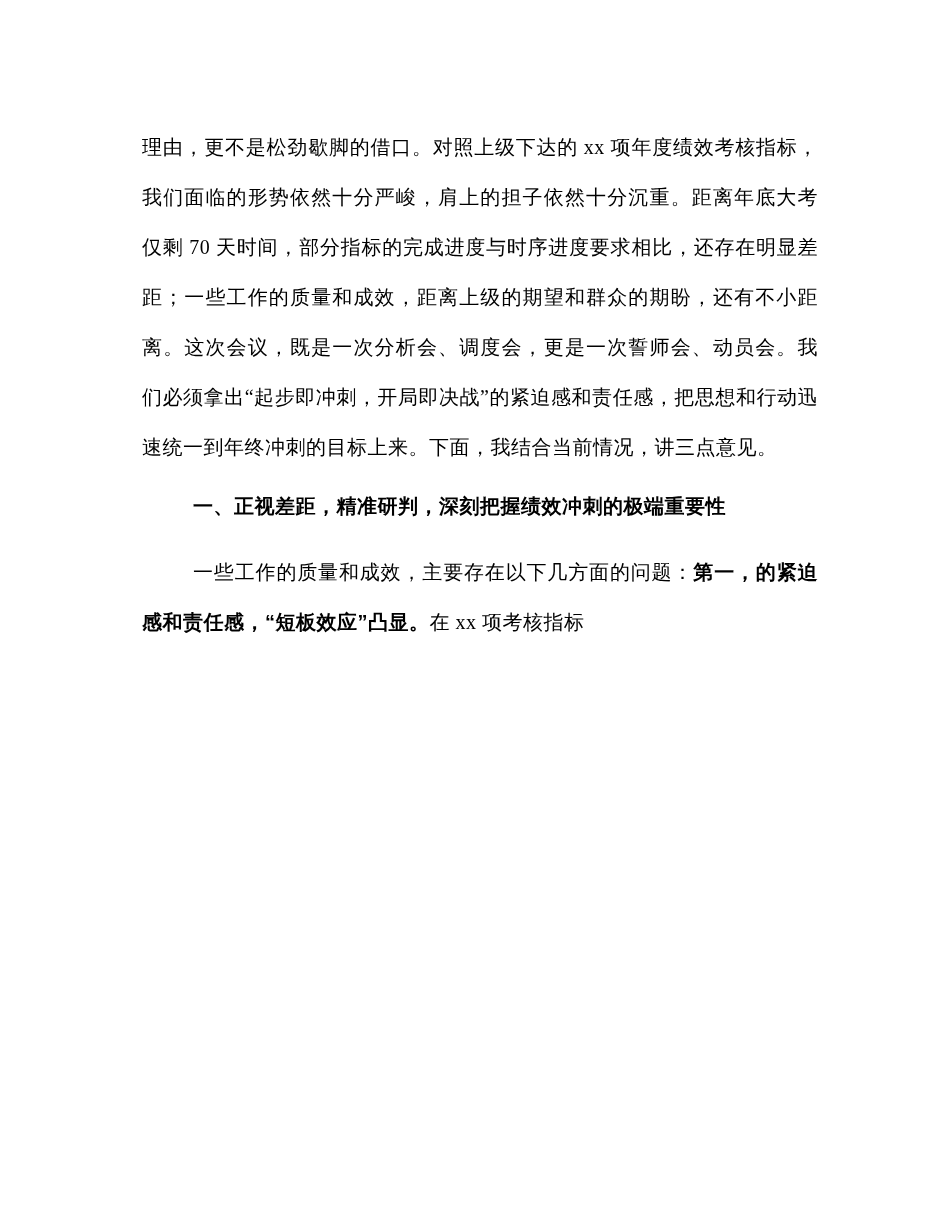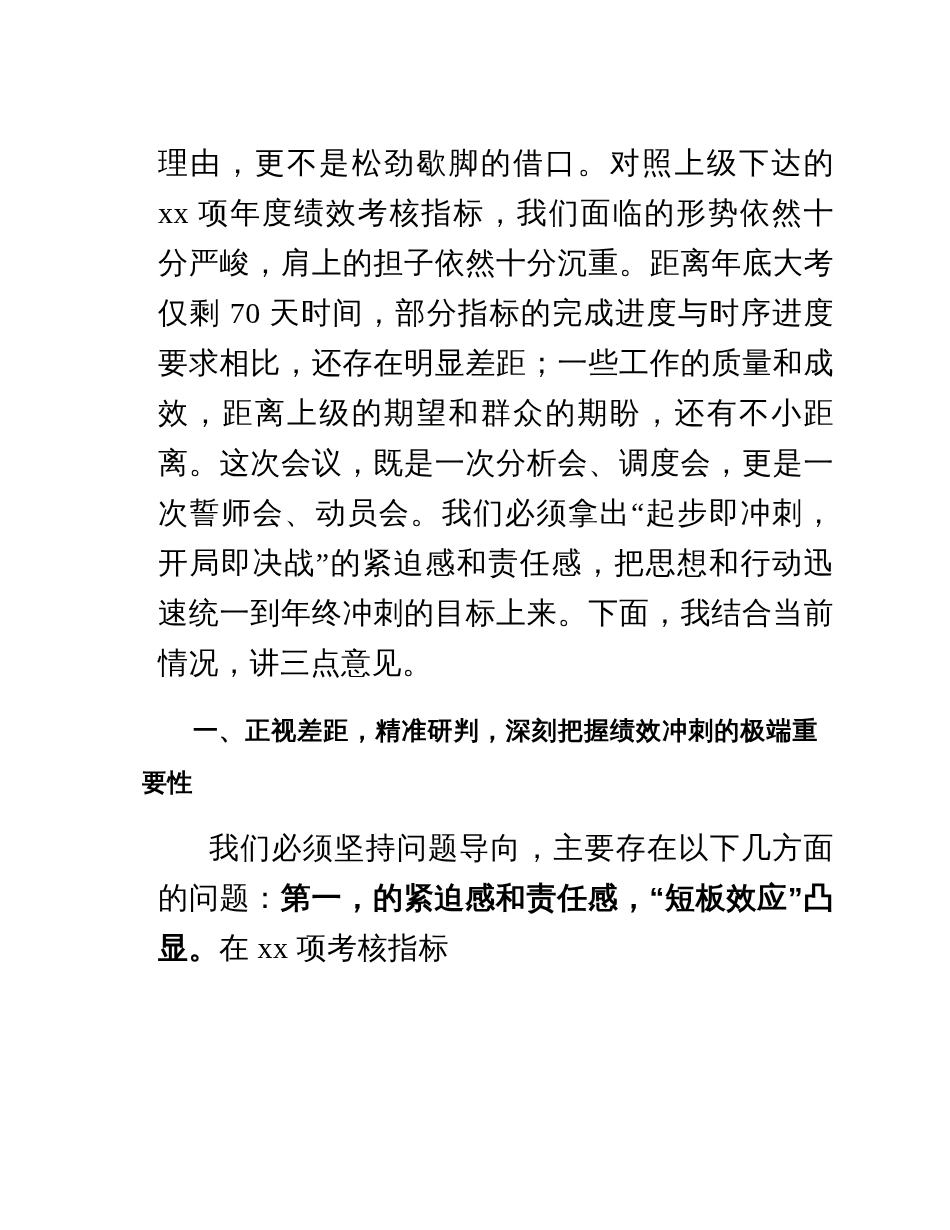--- a/index.html
+++ b/index.html
@@ -15,35 +15,35 @@
   .page {
     box-sizing: border-box;
     width: 950px;
     height: 1230px;
     background: #ffffff;
     color: #000000;
     padding: 122px 132px 0 142px;
   }
   .body-para {
     font-family: "Liberation Serif", "DejaVu Serif", serif;
-    font-size: 30px;
+    font-size: 20px;
     line-height: 50px;
     text-align: justify;
     text-justify: inter-character;
     letter-spacing: 0.5px;
-    margin: 16px;
+    margin: 0;
     width: 676px;
     color: #000000;
   }
   .indent-2em {
     text-indent: 51px;
   }
   .section-heading {
     font-family: "Liberation Sans", "DejaVu Sans", sans-serif;
-    font-size: 25px;
+    font-size: 20px;
     font-weight: 700;
     line-height: 52px;
     text-align: justify;
     text-justify: inter-character;
     letter-spacing: 0.5px;
     text-indent: 51px;
     margin: 8px 0 15px 0;
     width: 676px;
     color: #000000;
   }
@@ -58,15 +58,15 @@
 </head>
 <body>
 
 <div class="page">
 
   <p class="body-para">理由，更不是松劲歇脚的借口。对照上级下达的 xx 项年度绩效考核指标，我们面临的形势依然十分严峻，肩上的担子依然十分沉重。距离年底大考仅剩 70 天时间，部分指标的完成进度与时序进度要求相比，还存在明显差距；一些工作的质量和成效，距离上级的期望和群众的期盼，还有不小距离。这次会议，既是一次分析会、调度会，更是一次誓师会、动员会。我们必须拿出“起步即冲刺，开局即决战”的紧迫感和责任感，把思想和行动迅速统一到年终冲刺的目标上来。下面，我结合当前情况，讲三点意见。</p>
 
   <h2 class="section-heading">一、正视差距，精准研判，深刻把握绩效冲刺的极端重要性</h2>
 
 
-  <p class="body-para indent-2em para-problems"><span>我们必须坚持问题导向，主要存在以下几方面的问题：</span><span class="bold-run">第一，的紧迫感和责任感，“短板效应”凸显。</span><span>在 xx 项考核指标</span></p>
+  <p class="body-para indent-2em para-problems"><span>一些工作的质量和成效，主要存在以下几方面的问题：</span><span class="bold-run">第一，的紧迫感和责任感，“短板效应”凸显。</span><span>在 xx 项考核指标</span></p>
 
 </div>
 
 </body></html>

